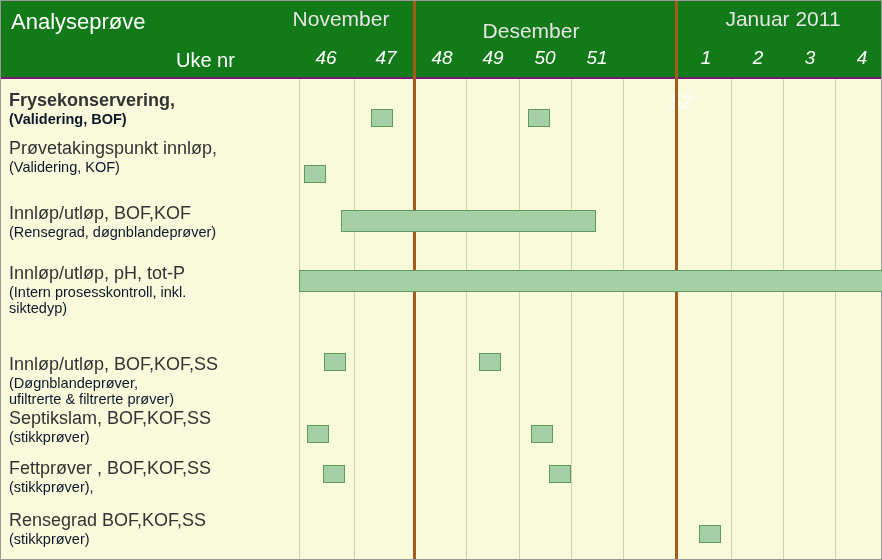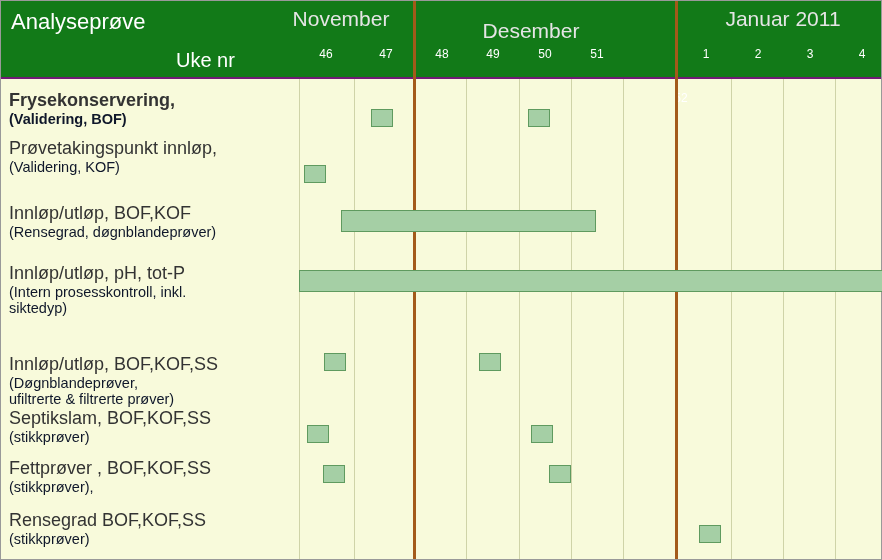--- a/index.html
+++ b/index.html
@@ -45,23 +45,24 @@
     color: #e5e5e5;
     white-space: nowrap;
   }
   .weeks {
     position: absolute;
     top: 46px;
     height: 30px;
   }
   .week {
     position: absolute;
-    font-size: 12px;
+    font-size: 19px;
     color: #fff;
     transform: translateX(-50%);
+    font-style: italic;
   }
   .plot {
     position: absolute;
     left: 0;
     top: 78px;
     right: 0;
     bottom: 0;
   }
   .gridline {
     position: absolute;

